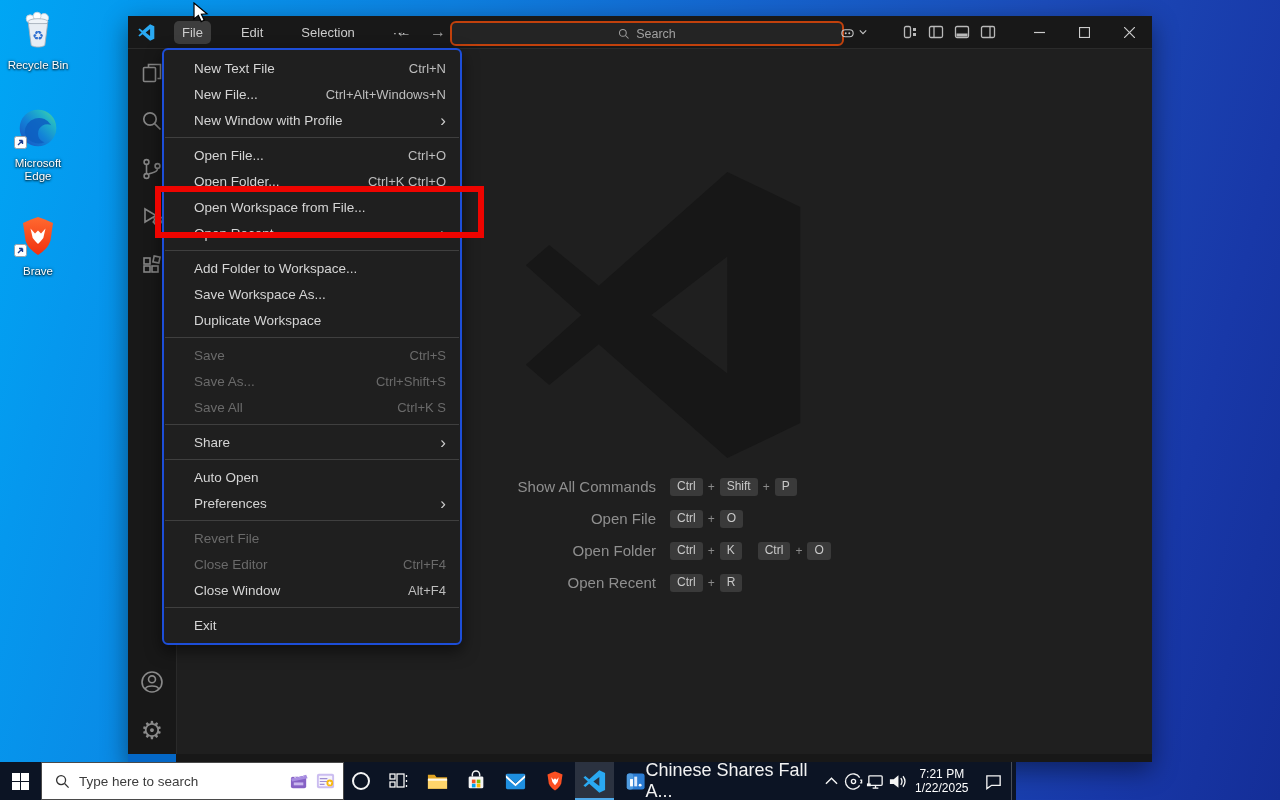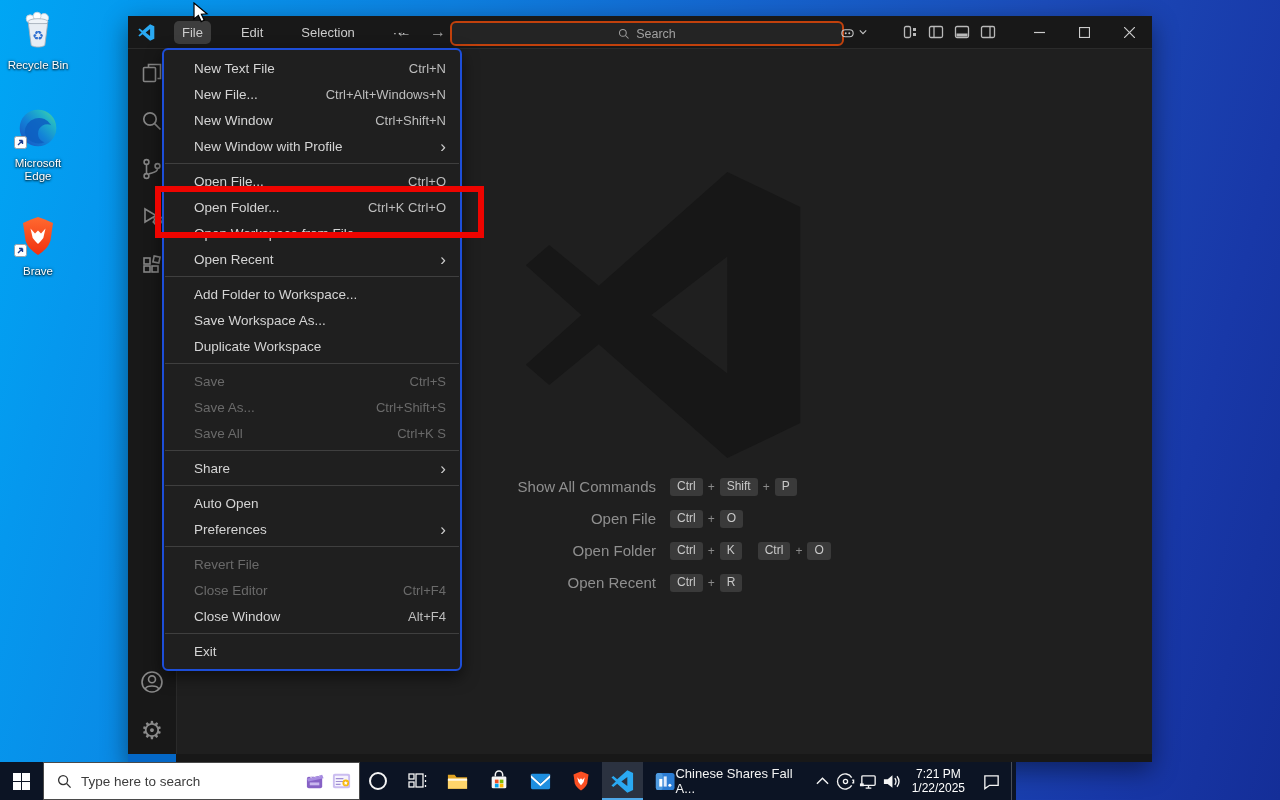--- a/index.html
+++ b/index.html
@@ -64,21 +64,21 @@
   .startbtn{width:48px;display:flex;align-items:center;justify-content:center;}
   .tsearch{width:352px;background:#ffffff;border:1px solid #4a4a4a;display:flex;align-items:center;color:#3c3c3c;font-size:13.5px;}
   .tsearch .mag{margin:0 9px 0 13px;display:flex;}
   .tsearch .hint{flex:1;}
   .tsicons{display:flex;align-items:center;gap:5px;margin-right:7px;}
   .tbtn{width:46px;display:flex;align-items:center;justify-content:center;position:relative;}
   .tbtn.narrow{width:40px;}
   .tbtn.active{background:rgba(255,255,255,.13);}
   .tbtn.active::after{content:"";position:absolute;left:0;bottom:0;width:100%;height:2px;background:#4fa8e8;}
   .tray{margin-left:auto;display:flex;align-items:stretch;}
-  .newsbtn{display:flex;align-items:center;padding:0 12px;color:#f2f2f2;font-size:13px;}
+  .newsbtn{display:flex;align-items:center;padding:0 12px;color:#f2f2f2;font-size:18px;}
   .trayicon{width:26px;display:flex;align-items:center;justify-content:center;}
   .clock{width:70px;display:flex;flex-direction:column;justify-content:center;align-items:center;color:#fff;font-size:12px;line-height:14.5px;padding:0 4px;}
   .actioncenter{width:42px;display:flex;align-items:center;justify-content:center;}
   .showdesk{width:5px;border-left:1px solid rgba(255,255,255,.25);}
 </style>
 </head>
 <body>
 
 <div class="dicon" style="top:10px">
   <span class="iconwrap">
@@ -330,24 +330,20 @@
 <div class="filemenu">
     <div class="mi">
       <span class="ml">New Text File</span>
       <span class="msc">Ctrl+N</span>
     </div>
     <div class="mi">
       <span class="ml">New File...</span>
       <span class="msc">Ctrl+Alt+Windows+N</span>
     </div>
     <div class="mi">
-      <span class="ml">New Window</span>
-      <span class="msc">Ctrl+Shift+N</span>
-    </div>
-    <div class="mi">
       <span class="ml">New Window with Profile</span>
       <span class="mchev">›</span>
     </div>
     <div class="sep"></div>
     <div class="mi">
       <span class="ml">Open File...</span>
       <span class="msc">Ctrl+O</span>
     </div>
     <div class="mi">
       <span class="ml">Open Folder...</span>

